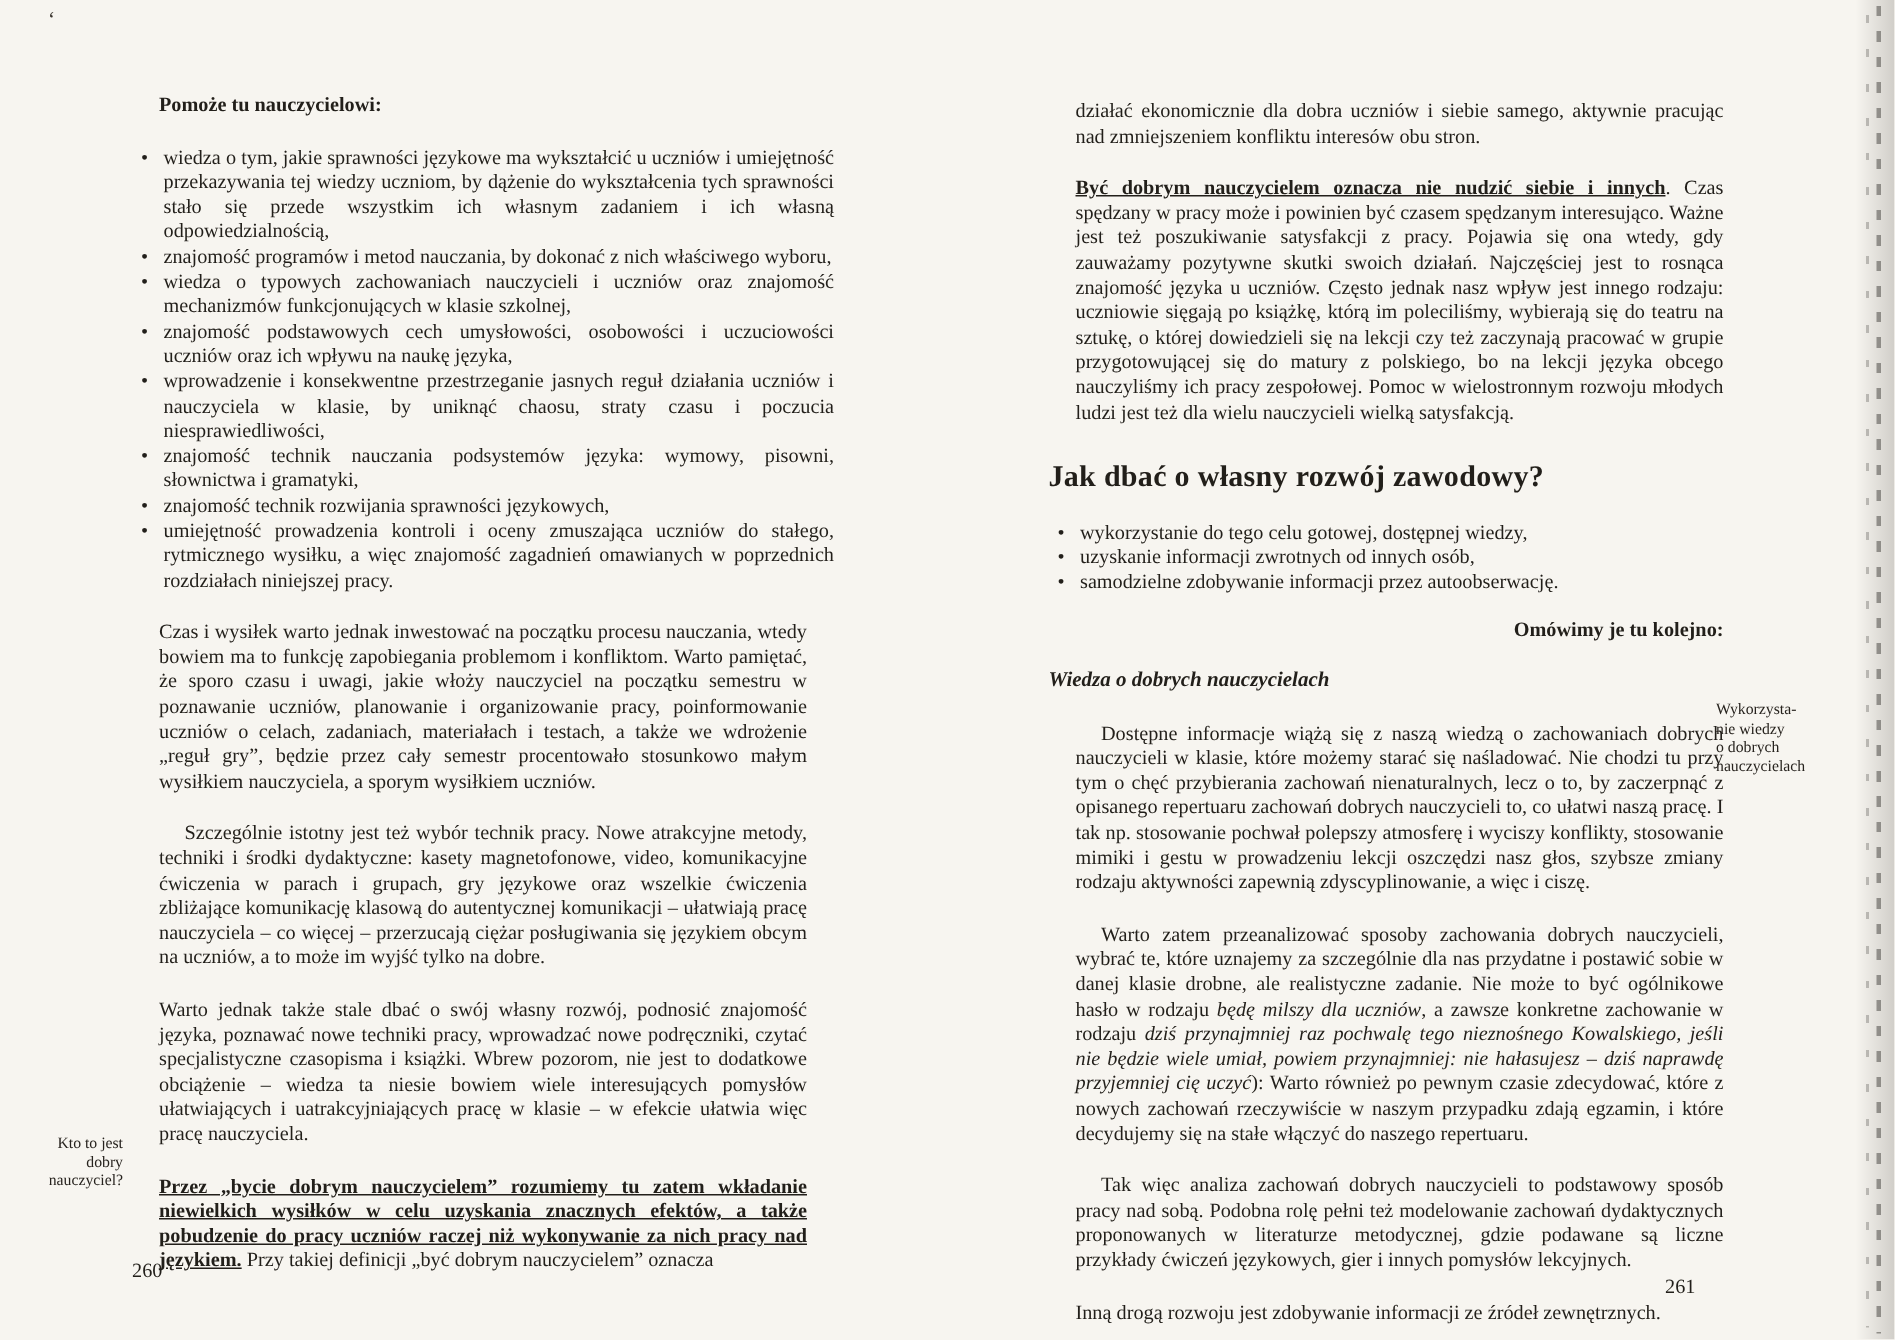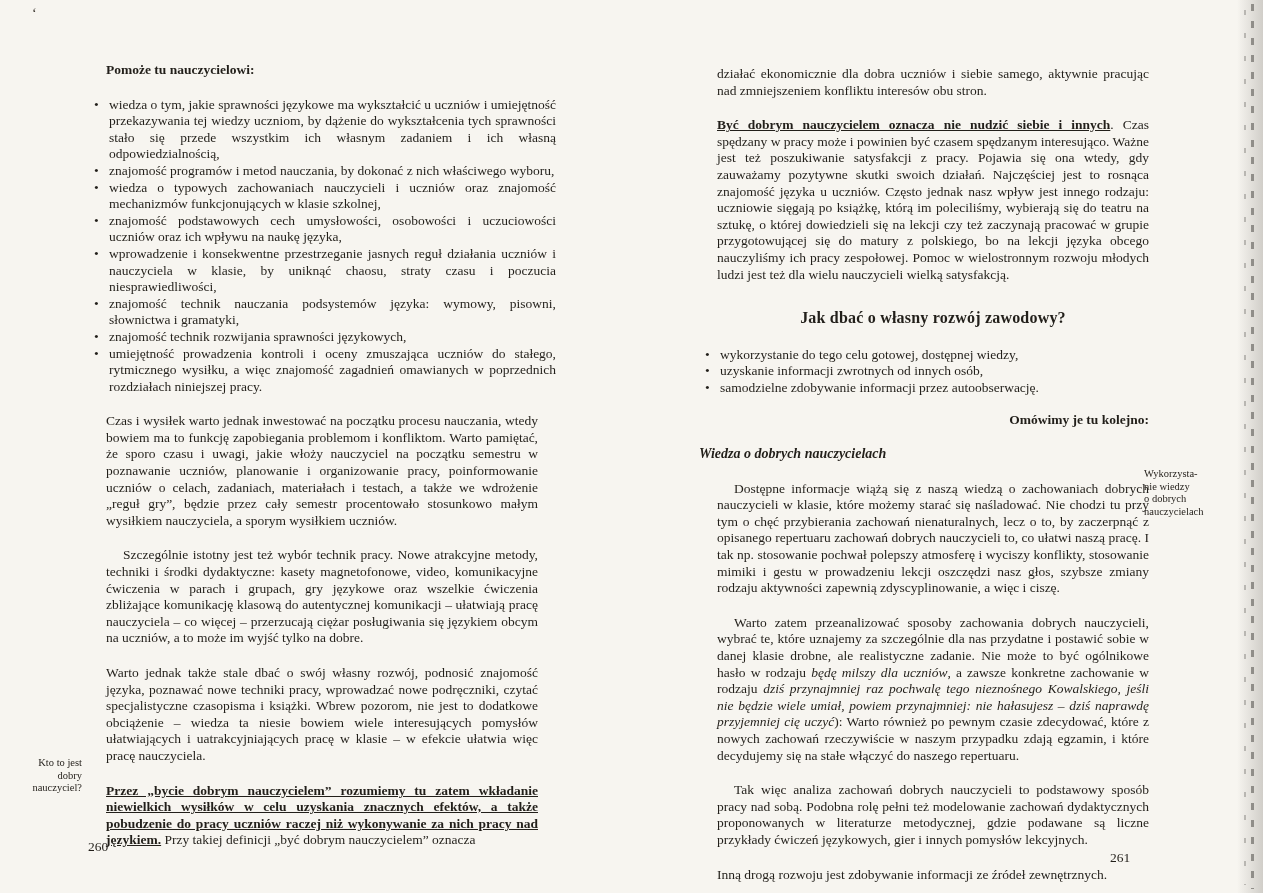--- a/index.html
+++ b/index.html
@@ -15,21 +15,21 @@
   .col-left  { left:88px;  top:44px; width:468px; }
   .col-right { left:699px; top:48px; width:468px; }
   p { margin:18px; }
   .indent { text-indent:17px; }
   .bd { font-weight:bold;text-decoration:underline; }
   .it { font-style:italic; }
   .lead-heading { font-weight:bold; text-align:left; }
   .bullets { margin:0; padding:0; list-style:none; text-align:justify; }
   .bullets li { position:relative; padding-left:21px;font-family:Liberation Serif, serif; }
   .bullets li::before { content:"\2022"; position:absolute; left:6px; top:0; }
-  .heading2 { font-size:16px; font-weight:bold; text-align:center; margin:27px 0 20px 0; letter-spacing:0.2px; }
+  .heading2 { font-size:20px; font-weight:bold; text-align:left; margin:27px 0 20px 0; letter-spacing:0.2px; }
   .omowimy { font-weight:bold; margin-top:15px; text-align:right; }
   .subhead { font-weight:bold; font-style:italic; font-size:14px; margin:16px 0 10px 0; text-align:left; }
   .margin-note {
     position:absolute; font-size:10.5px; line-height:12.6px;
     white-space:pre-line; color:#27231e;
   }
   .note-left  { left:2px;   top:757px; width:80px; text-align:right; }
   .note-right { left:1144px; top:468px; width:76px; text-align:left; }
   .pagenum { position:absolute; font-size:13.5px; }
   .pn-left  { left:88px;   top:839px; }

